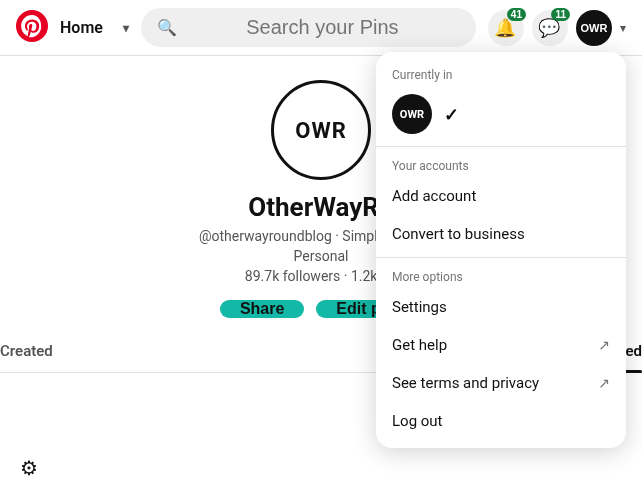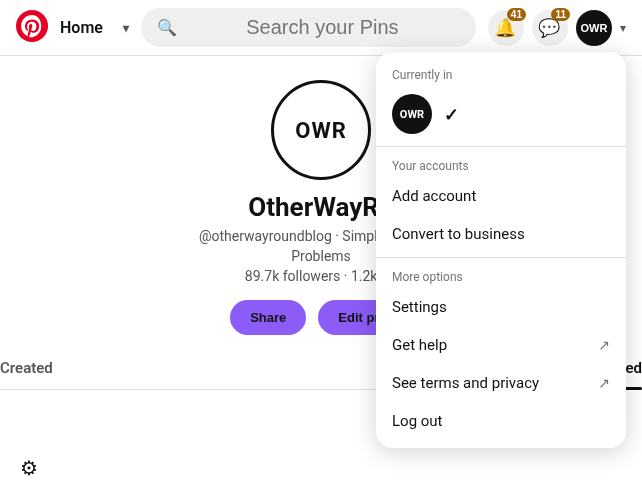--- a/index.html
+++ b/index.html
@@ -84,21 +84,21 @@
       border: none;
       background: #efefef;
       font-size: 18px;
       color: #555;
     }
 
     .badge {
       position: absolute;
       top: -2px;
       right: -2px;
-      background: #a16207;
+      background: #15803d;
       color: #fff;
       font-size: 10px;
       font-weight: 700;
       border-radius: 10px;
       padding: 1px 4px;
       min-width: 16px;
       text-align: center;
     }
 
     .avatar-btn {
@@ -166,25 +166,25 @@
       margin-bottom: 16px;
     }
 
     .profile-actions {
       display: flex;
       gap: 12px;
       margin-bottom: 24px;
     }
 
     .btn-secondary {
-      background: #8b5cf6;
+      background: #14b8a6;
       border: none;
       border-radius: 24px;
-      padding: 10px 20px;
-      font-size: 13px;
+      padding: 0 20px;
+      font-size: 16px;
       font-weight: 600;
       color: #111;
       cursor: pointer;
     }
 
     
     .profile-tabs {
       display: flex;
       gap: 32px;
       border-bottom: 1px solid #e0e0e0;
@@ -354,21 +354,21 @@
     <span class="header-chevron">▾</span>
   </div>
 </header>
 
 <main class="main-content" style="position:relative;">
   <div class="profile-avatar-large">
     <span>OWR</span>
   </div>
   <h1 class="profile-name">OtherWayRo</h1>
   <p class="profile-handle">@otherwayroundblog · Simplest Solutic</p>
-  <p class="profile-handle">Problems</p>
+  <p class="profile-handle">Personal</p>
   <p class="profile-stats">89.7k followers · 1.2k fol</p>
   <div class="profile-actions">
     <button class="btn-secondary">Share</button>
     <button class="btn-secondary">Edit prof</button>
   </div>
 
   <div class="profile-tabs">
     <div class="tab-item">
       <span>Created</span>
     </div>

